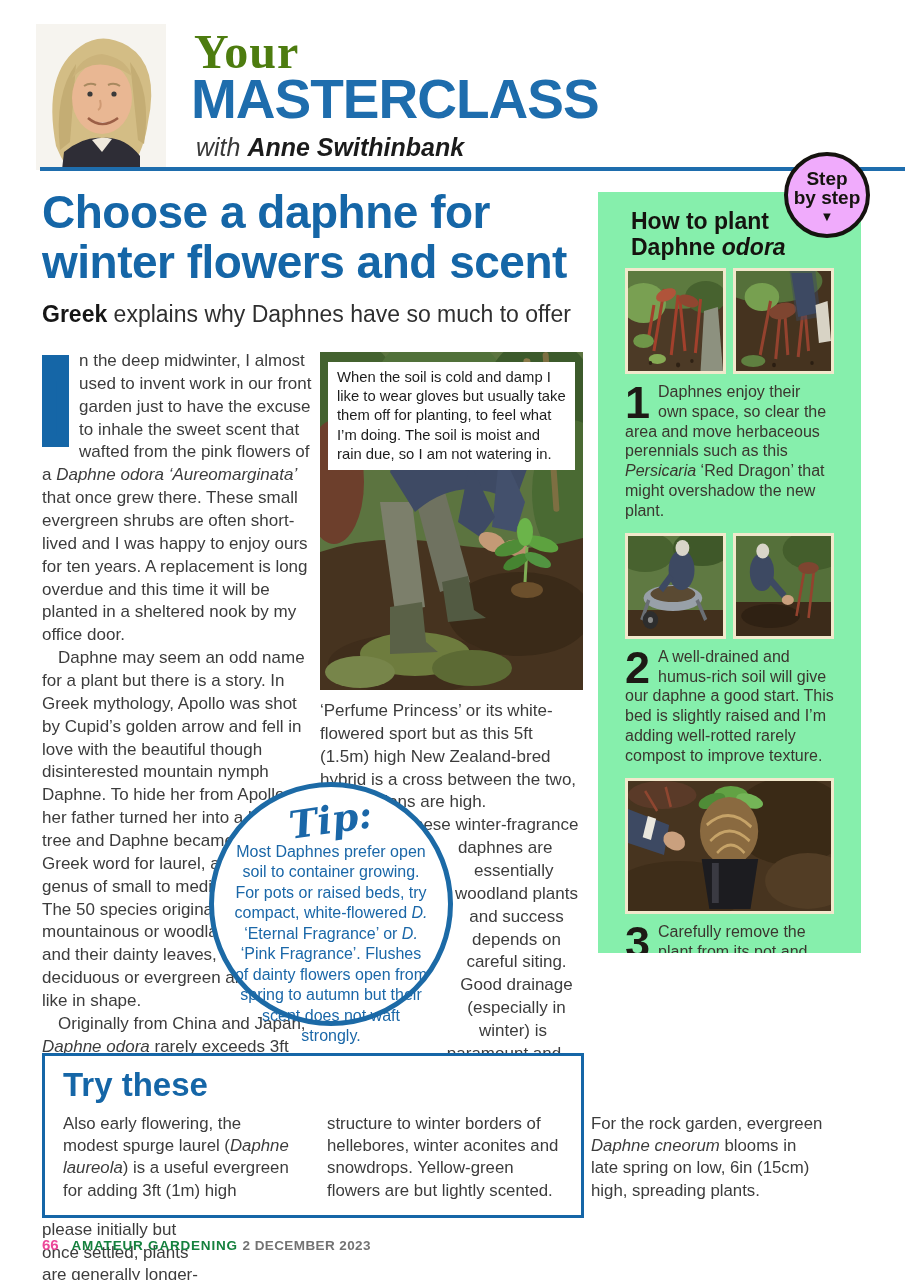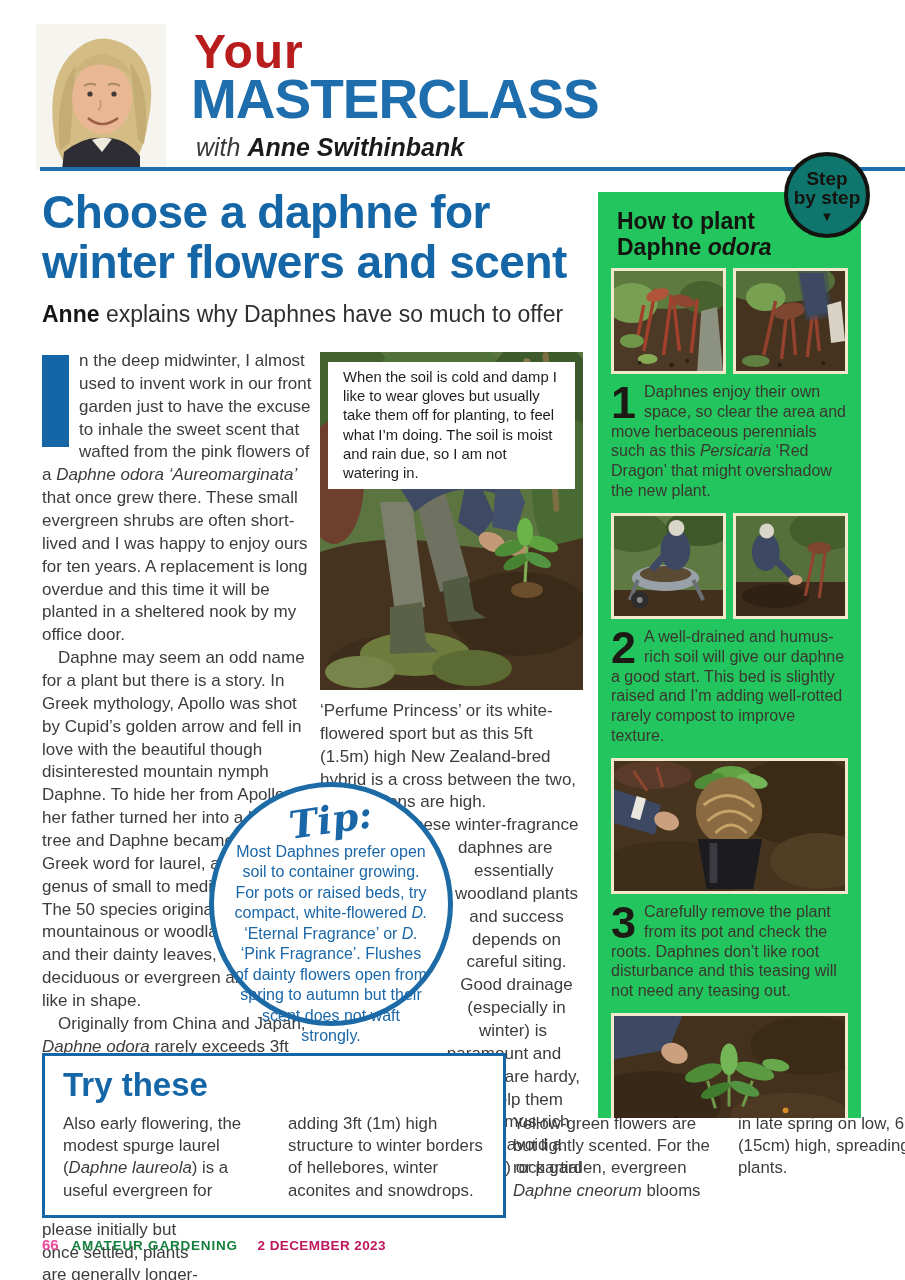--- a/index.html
+++ b/index.html
@@ -1,22 +1,22 @@
 <!DOCTYPE html>
 <html><head>
 <meta charset="utf-8">
 <style>
   html,body{margin:0;padding:0;background:#fff;}
   .page{position:relative;width:905px;height:1280px;background:#fff;overflow:hidden;
         font-family:"Liberation Sans",sans-serif;color:#3c3c3c;}
 
   
   .portrait{position:absolute;left:36px;top:24px;width:130px;height:146px;overflow:hidden;}
-  .kicker{position:absolute;left:194px;top:24px;font-family:Liberation Sans, sans-serif;
-          font-weight:700;font-size:48px;color:#b91c1c;letter-spacing:1px;}
+  .kicker{position:absolute;left:194px;top:24px;font-family:Liberation Serif, serif;
+          font-weight:700;font-size:48px;color:#4d7c0f;letter-spacing:1px;}
   .mast-title{position:absolute;left:191px;top:72px;font-size:55px;font-weight:800;
           color:#1e6dad;letter-spacing:-1px;line-height:1;text-align:center;}
   .byline{position:absolute;left:196px;top:133px;font-size:25px;color:#3a3a3a;font-style:italic;}
   .byline .n{font-weight:700;color:#1b1b1b;}
   .header-rule{position:absolute;left:40px;top:167px;width:865px;height:4px;background:#1e6dad;}
 
   
   .headline{position:absolute;left:42px;top:188px;width:560px;font-size:46px;line-height:1.08;
             font-weight:800;color:#1566a7;letter-spacing:-.5px;}
   .standfirst{position:absolute;left:42px;top:301px;font-size:23px;color:#2f2f2f;}
@@ -28,60 +28,60 @@
   .col-left p.ind{text-indent:16px;}
   .dropcap{float:left;width:27px;height:92px;background:#1566a7;color:#1566a7;
            overflow:hidden;font-size:80px;margin:5px 10px 2px 0;}
   .tipcut-l{float:right;width:100px;height:240px;shape-outside:circle(124px at 119px 120px);
             shape-margin:7px;}
   i.sp{font-style:italic;}
 
   .col-mid{position:absolute;left:320px;top:352px;width:263px;}
   .photo-main{position:relative;width:263px;height:338px;overflow:hidden;}
   .photo-caption{position:absolute;top:10px;left:8px;right:8px;background:#fff;
-                 padding:6px 15px;font-size:14.8px;line-height:1.3;color:#1d1d1d;}
+                 padding:6px 9px;font-size:14.8px;line-height:1.3;color:#1d1d1d;}
   .mid-text{margin-top:10px;font-size:17px;line-height:1.345;}
   .mid-text p{margin:0;}
   .p5{text-align:center;}
   .tipcut-r{float:left;width:130px;height:252px;shape-outside:circle(124px at 11px 136px);
             shape-margin:8px;}
 
   
   .tip-circle{position:absolute;left:209px;top:782px;width:244px;height:244px;border-radius:50%;
               background:#fff;border:5px solid #1c6aa6;box-sizing:border-box;text-align:center;
               color:#1a67a8;z-index:4;}
   .tip-label{display:inline-block;font-family:"DejaVu Serif",serif;font-style:italic;font-weight:700;
              font-size:38px;transform:rotate(-8deg);margin-top:14px;line-height:1;}
   .tip-body{font-size:16px;line-height:1.28;padding:3px 18px 0;font-weight:500;}
 
   
-  .try-box{position:absolute;left:42px;top:1053px;width:464px;height:165px;border:3px solid #1566a7;
+  .try-box{position:absolute;left:42px;top:1053px;width:542px;height:165px;border:3px solid #1566a7;
            box-sizing:border-box;padding:8px 18px;background:#fff;}
   .try-title{font-size:33px;font-weight:800;color:#1566a7;margin:2px 0 9px;}
   .try-text{column-count:2;column-gap:28px;font-size:16.8px;line-height:1.32;color:#3c3c3c;height:100px;}
 
   
   .footer{position:absolute;left:42px;top:1236px;font-size:13.5px;}
   .footer .pg{font-weight:700;font-size:15px;color:#ec4899;}
   .footer .mag{color:#15803d;font-weight:700;letter-spacing:.8px;margin-left:9px;}
-  .footer .date{color:#be185d;font-weight:700;letter-spacing:.4px;margin-left:16px;}
-
-  
-  .sidebar{position:absolute;left:598px;top:192px;width:263px;height:926px;background:#22c55e;
-           box-sizing:border-box;padding:16px 13px 0;overflow:hidden;}
+  .footer .date{color:#737373;font-weight:700;letter-spacing:.4px;margin-left:1px;}
+
+  
+  .sidebar{position:absolute;left:598px;top:192px;width:263px;height:761px;background:#86efac;
+           box-sizing:border-box;padding:16px 27px 0;overflow:hidden;}
   .sb-heading{font-size:23px;font-weight:700;color:#15130f;line-height:1.13;margin:0 0 8px 6px;}
   .sb-photos{display:flex;gap:7px;margin:0 0 8px;}
   .sb-photo{overflow:hidden;border:3px solid #f2e8cc;box-sizing:border-box;}
   .sb-photo.half{flex:1;height:106px;}
   .sb-photo.full{width:100%;}
   .sb-step{margin:2px 0 12px;font-size:16px;line-height:1.24;color:#3b362f;overflow:hidden;}
   .sb-num{float:left;font-size:45px;line-height:.8;font-weight:800;color:#1d1a15;margin:3px 8px 0 0;}
 
   .badge{position:absolute;left:784px;top:152px;width:86px;height:86px;border-radius:50%;
-         background:#0f766e;border:4px solid #15130f;box-sizing:border-box;text-align:center;
+         background:#f0abfc;border:4px solid #15130f;box-sizing:border-box;text-align:center;
          font-weight:800;color:#15130f;z-index:6;line-height:1.02;padding-top:13px;}
   .badge .b1,.badge .b2{display:block;font-size:19px;}
   .badge .arr{display:block;font-size:13px;margin-top:2px;}
 
   svg{display:block;}
 </style>
 </head>
 <body>
 
 <div class="page">
@@ -105,21 +105,21 @@
       <path d="M56 116 L66 128 L76 115 Q66 112 56 116 Z" fill="#efe9dd"></path>
     </svg>
   </div>
 
   <div class="kicker">Your</div>
   <div class="mast-title">MASTERCLASS</div>
   <div class="byline"><span>with</span> <span class="n">Anne Swithinbank</span></div>
   <div class="header-rule"></div>
 
   <h1 class="headline" style="margin:0;">Choose a daphne for winter flowers and scent</h1>
-  <div class="standfirst"><b>Anne</b><span> explains why Daphnes have so much to offer</span></div>
+  <div class="standfirst"><b>Greek</b><span> explains why Daphnes have so much to offer</span></div>
 
   <div class="col-left">
     <p>
       <span class="dropcap">I</span><span>n the deep midwinter, I almost used to invent work in our front garden just to have the excuse to inhale the sweet scent that wafted from the pink flowers of a </span><i class="sp">Daphne odora ‘Aureomarginata’</i><span> that once grew there. These small evergreen shrubs are often short-lived and I was happy to enjoy ours for ten years. A replacement is long overdue and this time it will be planted in a sheltered nook by my office door.</span>
     </p>
     <p class="ind">Daphne may seem an odd name for a plant but there is a story. In Greek mythology, Apollo was shot by Cupid’s golden arrow and fell in love with the beautiful though disinterested mountain nymph Daphne. To hide her from Apollo, her father turned her into a laurel tree and Daphne became the Greek word for laurel, as well as a genus of small to medium shrubs. The 50 species originate from mountainous or woodland habitats and their dainty leaves, whether deciduous or evergreen are laurel-like in shape.</p>
     <p class="ind">
       <span>Originally from China and Japan, </span><i class="sp">Daphne odora</i><span> rarely exceeds 3ft (1m) in height. Taller and more upright, Himalayan </span><i class="sp">D.bholua</i><span> and its </span><span class="tipcut-l"></span><span>cultivars can be deciduous or evergreen and eventually reach 6-12ft (1.8-3.6m) high. They can be harder to please initially but once settled, plants are generally longer-lived and If anything, their clusters of white and pink flowers are even more deliciously fragrant. I have not yet inhaled the scent from Daphne</span>
     </p>
   </div>

